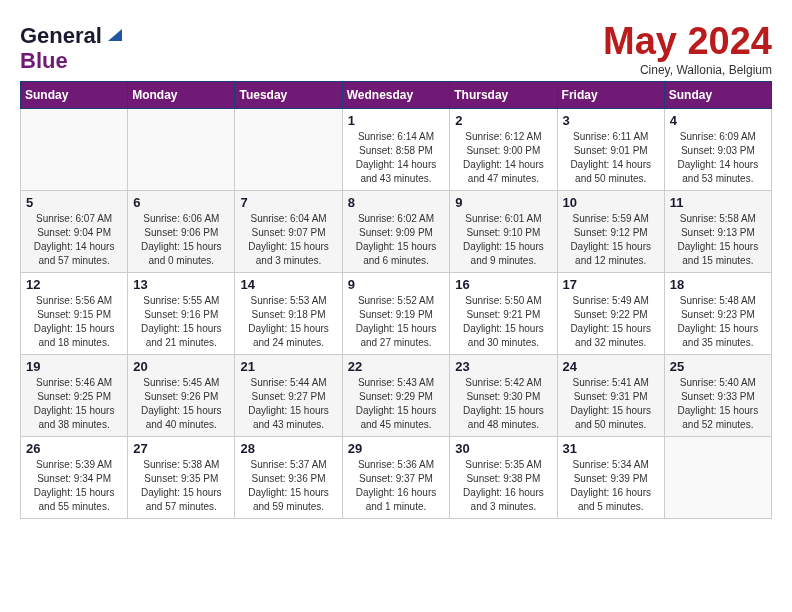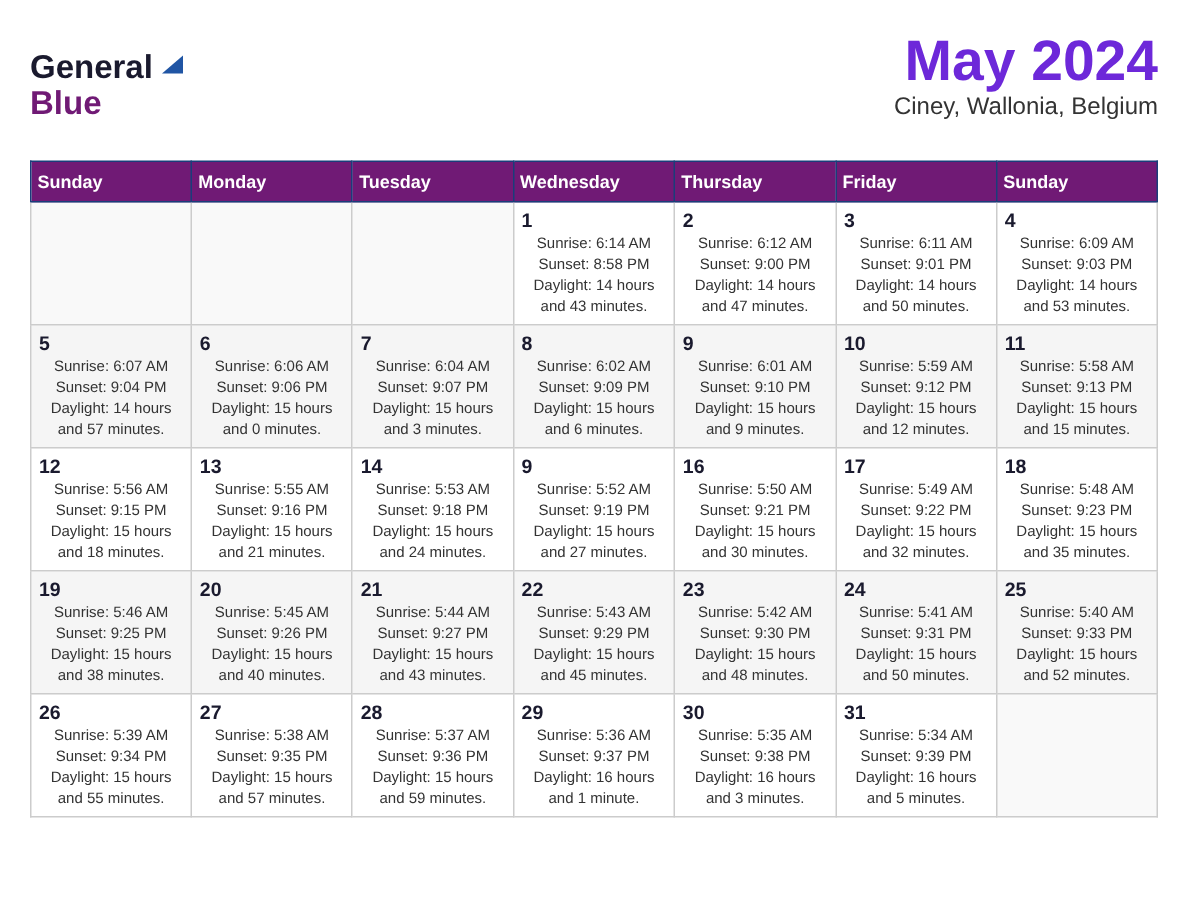--- a/index.html
+++ b/index.html
@@ -6,22 +6,22 @@
     body {
       font-family: Arial, sans-serif;
       background: #fff;
       width: 792px;
       min-height: 612px;
       padding: 20px;
     }
     .header-area {
       display: flex;
       justify-content: space-between;
-      align-items: flex-end;
-      margin-bottom: 26px;
+      align-items: center;
+      margin-bottom: 4px;
       gap: 24px;
     }
     .logo {
       display: flex;
       flex-direction: column;
       align-items: flex-start;
     }
     .logo-general {
       font-size: 22px;
       font-weight: bold;
@@ -37,24 +37,24 @@
     .logo-line {
       display: flex;
       align-items: center;
     }
     .title-area {
       text-align: right;
     }
     .title-area h1 {
       font-size: 38px;
       font-weight: bold;
-      color: #6d28d9;
+      color: #b91c1c;
     }
     .title-area h2 {
-      font-size: 16px;
+      font-size: 12px;
       font-weight: normal;
       color: #333;
     }
     .calendar {
       width: 100%;
       border-collapse: collapse;
       font-size: 11px;
     }
     .calendar thead tr th {
       background-color: #701a75;

